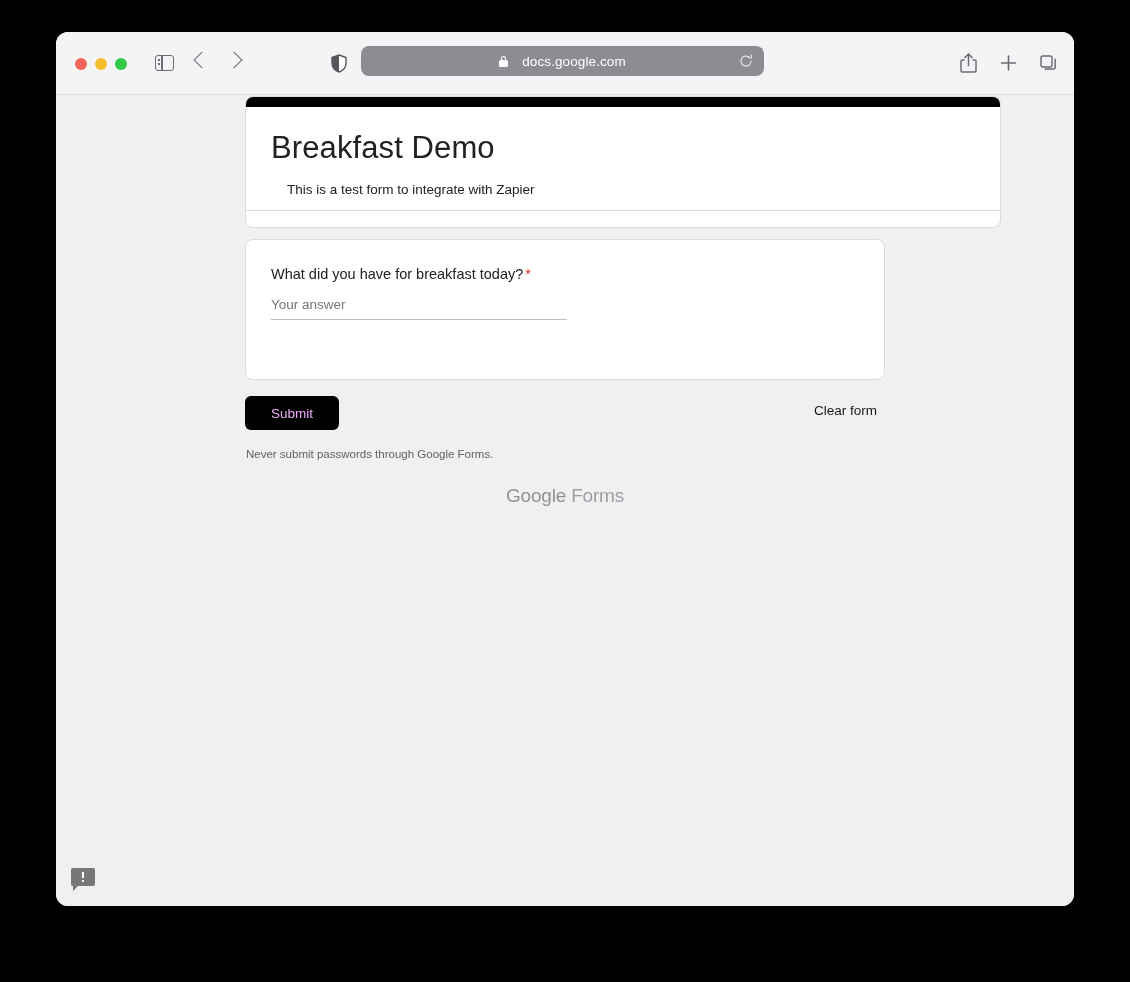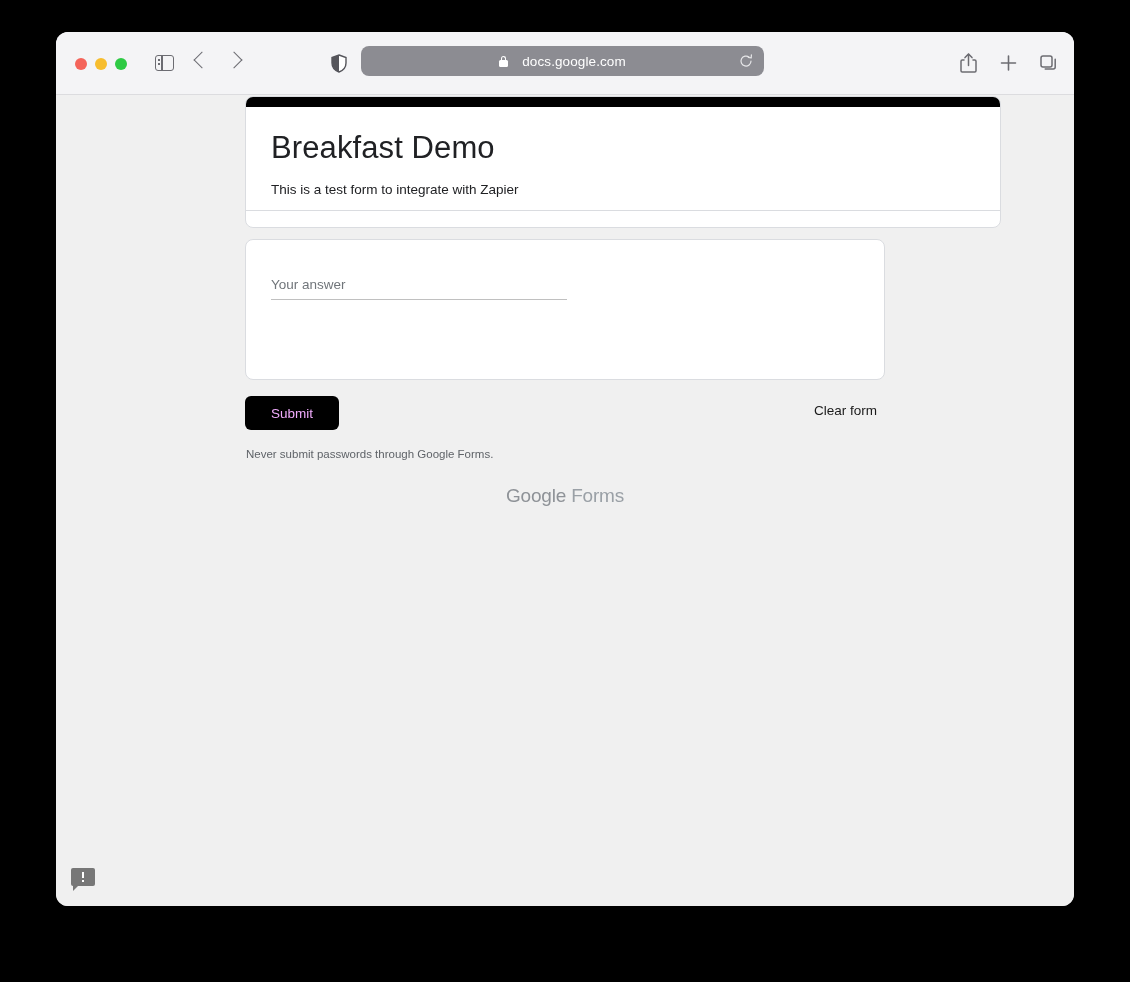--- a/index.html
+++ b/index.html
@@ -181,20 +181,21 @@
     font-weight: 400;
     color: #202124;
     letter-spacing: 0.1px;
     line-height: 1.2;
   }
   .form-desc {
     margin-top: 15px;
     font-size: 13.5px;
     color: #202124;
     line-height: 1.4;
+    margin-left: 16px;
   }
   .header-divider {
     position: absolute;
     left: 0; right: 0;
     bottom: 16px;
     border-top: 1px solid #dadce0;
   }
 
   
   .question-card {
@@ -390,20 +391,23 @@
       <div class="card header-card">
         <div class="header-stripe"></div>
         <div class="header-body">
           <div class="form-title">Breakfast Demo</div>
           <div class="form-desc">This is a test form to integrate with Zapier</div>
         </div>
         <div class="header-divider"></div>
       </div>
 
       <div class="card question-card">
+        <div class="question-label">
+          <span>What did you have for breakfast today?</span><span class="required-star">*</span>
+        </div>
         <div class="answer-field">
           <span class="answer-placeholder">Your answer</span>
         </div>
       </div>
 
       <div class="actions">
         <button class="submit-button">Submit</button>
         <span class="clear-form">Clear form</span>
       </div>
 

